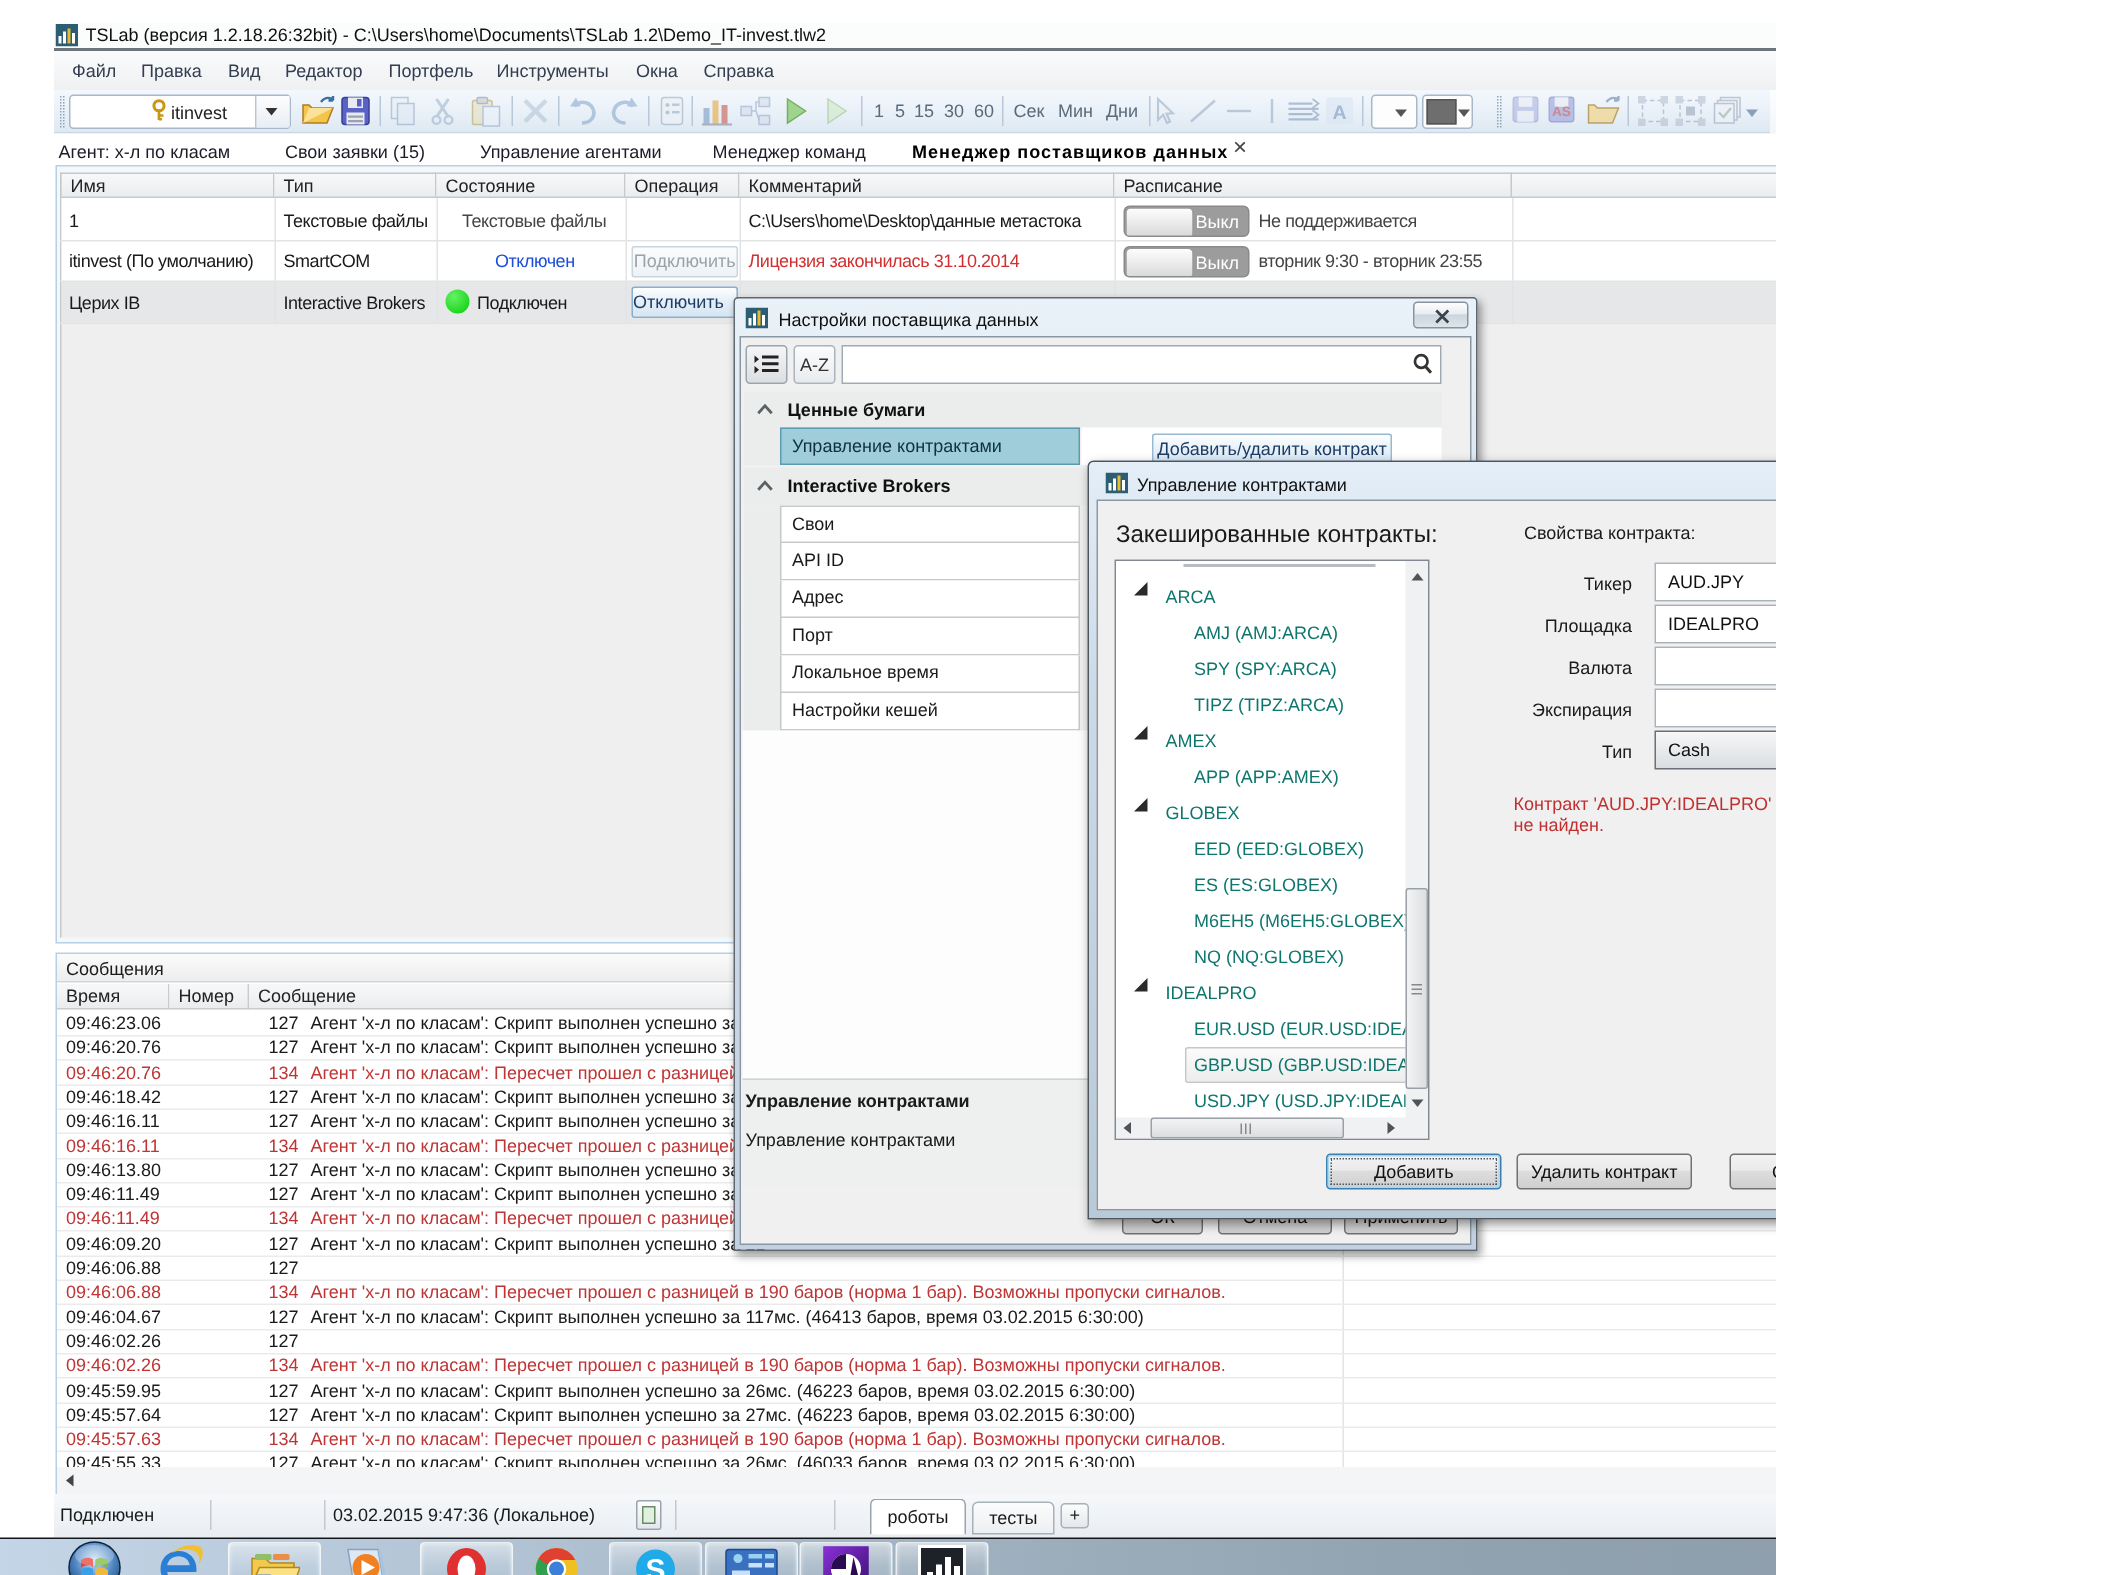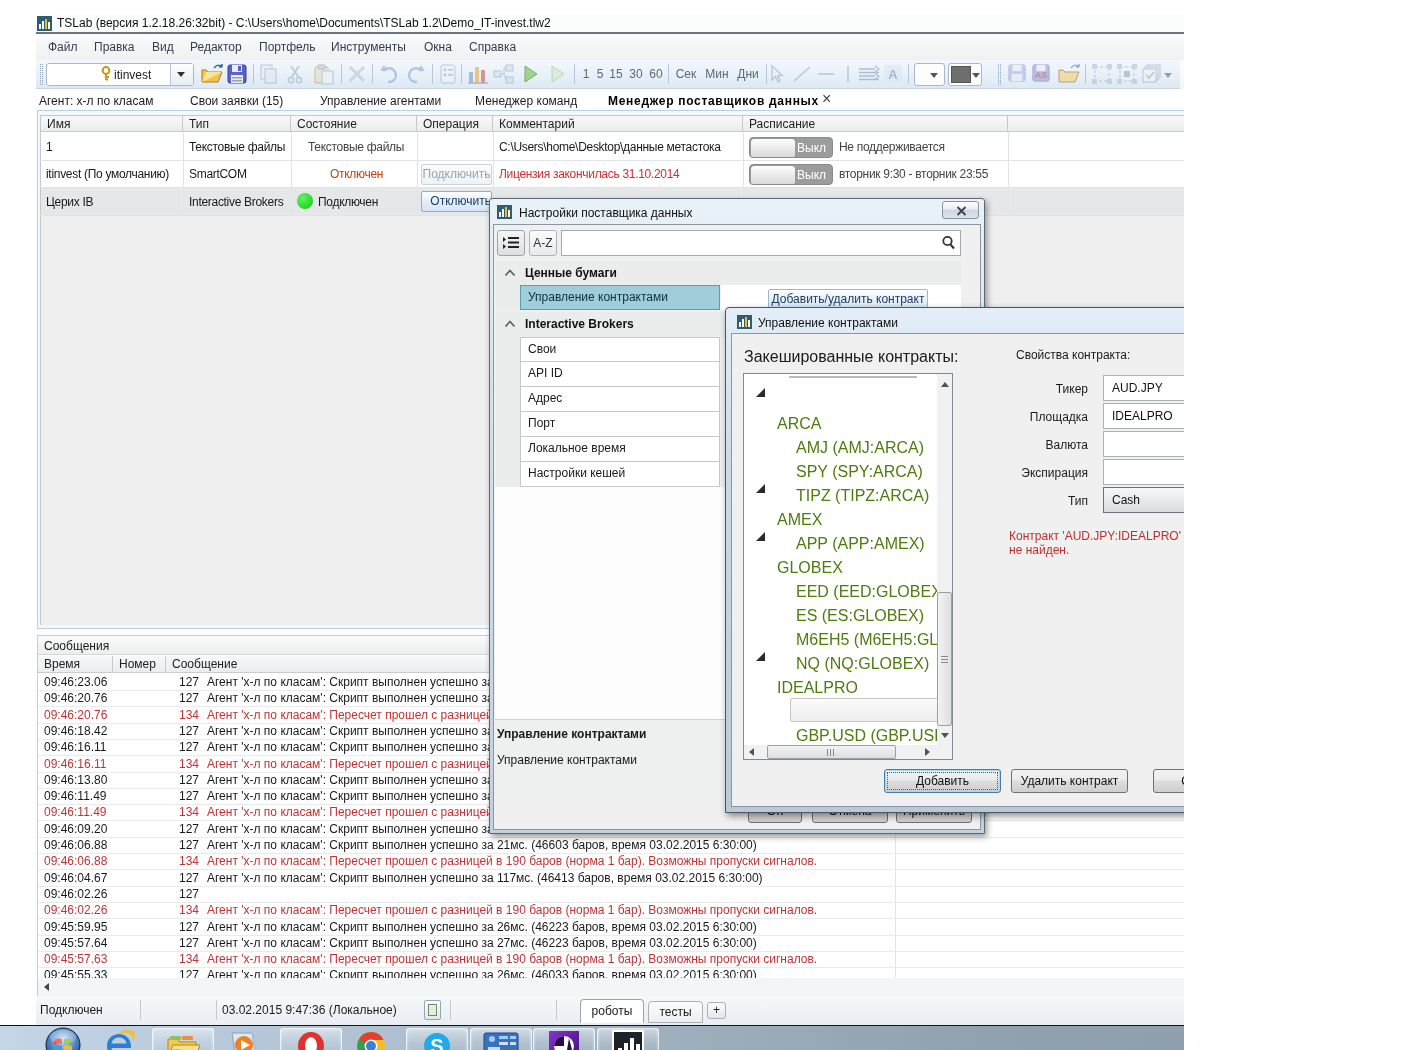--- a/index.html
+++ b/index.html
@@ -60,21 +60,21 @@
 #statusbar { left:36px; top:981px; width:1368px; height:29px; background:linear-gradient(#f6f8fa,#e9edf2); font-size:12px; }
 .ssep { position:absolute; top:4px; width:1px; height:20px; background:#c3c9cf; }
 
 
 #taskbar { left:0; top:1010px; width:1404px; height:40px; background:linear-gradient(90deg,#c3d5e6 0%,#adbfcf 30%,#9cadbc 50%,#90a1b0 70%,#8c9cab 100%); border-top:1px solid #11151a; }
 .tkbtn { position:absolute; top:1013px; width:62px; height:34px; border:1px solid rgba(255,255,255,0.75); border-radius:3px; background:linear-gradient(rgba(255,255,255,0.45),rgba(255,255,255,0.12) 45%,rgba(120,140,160,0.15)); box-shadow:inset 0 0 3px rgba(255,255,255,0.6); }
 .btn { position:absolute; border:1px solid #707070; border-radius:3px; background:linear-gradient(#f2f2f2,#ebebeb 45%,#dddddd 50%,#cfcfcf); text-align:center; font-size:12px; color:#111; }
 .dtitle { position:absolute; font-size:12px; color:#101010; white-space:nowrap; }
 .gridrow { position:absolute; left:520px; width:200px; height:25px; background:#fff; border:1px solid #c8c8c8; border-top:none; font-size:12px; line-height:23px; padding-left:7px; color:#1a1a1a; }
 .gsec { position:absolute; left:496px; width:465px; height:25px; background:#ebecec; font-size:12px; line-height:25px; font-weight:bold; color:#111; }
-.titem { position:absolute; font-size:16px; color:#4d7c0f; white-space:nowrap;margin-top:24px; }
+.titem { position:absolute; font-size:12px; color:#0f766e; white-space:nowrap; }
 .texp { position:absolute; width:0; height:0; border-left:9px solid transparent; border-bottom:9px solid #2a2a2a; }
 .flabel { position:absolute; width:110px; text-align:right; font-size:12px; color:#1a1a1a; }
 .ffield { position:absolute; left:1103px; width:204px; height:26px; background:#fff; border:1px solid #aab2ba; font-size:12px; line-height:24px; padding-left:8px; color:#111; }
 .combo-arrow { position:absolute; width:0; height:0; border-left:4.5px solid transparent; border-right:4.5px solid transparent; border-top:6px solid #303438; }
 .wctl { position:absolute; top:294px; height:20px; border:1px solid #747c86; border-top:none; background:linear-gradient(#fcfdfe,#e8edf2 45%,#ccd5de 50%,#dde4ea); border-radius:0 0 4px 4px; box-shadow:inset 0 0 2px #fff; }
 </style>
 </head>
 <body>
 <div id="screen">
 
@@ -298,31 +298,31 @@
 
   <div class="cell" style="left:46px;top:125px">1</div>
   <div class="cell" style="left:189px;top:125px">Текстовые файлы</div>
   <div class="cell" style="left:308px;top:125px;color:#444">Текстовые файлы</div>
   <div class="cell" style="left:499px;top:125px">C:\Users\home\Desktop\данные метастока</div>
   <div class="abs toggle" style="left:749px;top:122px"></div>
   <div class="cell" style="left:839px;top:125px;color:#444">Не поддерживается</div>
 
   <div class="cell" style="left:46px;top:152px">itinvest (По умолчанию)</div>
   <div class="cell" style="left:189px;top:152px">SmartCOM</div>
-  <div class="cell" style="left:330px;top:152px;color:#c2410c">Отключен</div>
+  <div class="cell" style="left:330px;top:152px;color:#1d4ed8">Отключен</div>
   <div class="abs" style="left:421px;top:149px;width:71px;height:21px;border:1px solid #c8d4de;border-radius:2px;background:linear-gradient(#fbfcfd,#eef2f6);color:#9aa2aa;text-align:center;line-height:19px;font-size:12px">Подключить</div>
   <div class="cell" style="left:499px;top:152px;color:#d03030">Лицензия закончилась 31.10.2014</div>
   <div class="abs toggle" style="left:749px;top:149px"></div>
   <div class="cell" style="left:839px;top:152px;color:#444">вторник 9:30 - вторник 23:55</div>
 
   <div class="cell" style="left:46px;top:180px">Церих IB</div>
   <div class="cell" style="left:189px;top:180px">Interactive Brokers</div>
   <div class="abs" style="left:297px;top:178px;width:16px;height:16px;border-radius:50%;background:radial-gradient(circle at 35% 30%,#66f066,#22d822 70%,#12b412)"></div>
   <div class="cell" style="left:318px;top:180px">Подключен</div>
-  <div class="abs" style="left:421px;top:176px;width:71px;height:21px;border:1px solid #88aed0;border-radius:2px;background:linear-gradient(#fdfeff,#e4eef8 50%,#d6e6f4);color:#1e3c64;text-align:right;line-height:19px;font-size:12px">Отключить</div>
+  <div class="abs" style="left:421px;top:176px;width:71px;height:21px;border:1px solid #88aed0;border-radius:2px;background:linear-gradient(#fdfeff,#e4eef8 50%,#d6e6f4);color:#1e3c64;text-align:left;line-height:19px;font-size:12px">Отключить</div>
 
   <div class="abs" id="rightpanel"></div>
   <div class="rbtn" style="top:100px">Добавить</div>
   <div class="rbtn dis" style="top:126px">Удалить</div>
   <div class="rbtn" style="top:152px">Настройки</div>
   <div class="rbtn dis" style="top:178px">Смена паро</div>
   <div class="rbtn" style="top:222px">По умолчан</div>
   <div class="rbtn" style="top:248px">Расписани</div>
   <div class="rbtn" style="top:274px">Ключ</div>
 
@@ -380,21 +380,20 @@
       <span class="m">Агент 'х-л по класам': Пересчет прошел с разницей в 1</span>
     </div>
   <div class="mrow" style="top:805.6999999999996px">
       <span class="t">09:46:09.20</span>
       <span class="n">127</span>
       <span class="m">Агент 'х-л по класам': Скрипт выполнен успешно за 21</span>
     </div>
   <div class="mrow" style="top:821.9999999999995px">
       <span class="t">09:46:06.88</span>
       <span class="n">127</span>
-      <span class="m">Агент 'х-л по класам': Скрипт выполнен успешно за 21мс. (46603 баров, время 03.02.2015 6:30:00)</span>
     </div>
   <div class="mrow red" style="top:838.2999999999995px">
       <span class="t">09:46:06.88</span>
       <span class="n">134</span>
       <span class="m">Агент 'х-л по класам': Пересчет прошел с разницей в 190 баров (норма 1 бар). Возможны пропуски сигналов.</span>
     </div>
   <div class="mrow" style="top:854.5999999999995px">
       <span class="t">09:46:04.67</span>
       <span class="n">127</span>
       <span class="m">Агент 'х-л по класам': Скрипт выполнен успешно за 117мс. (46413 баров, время 03.02.2015 6:30:00)</span>

